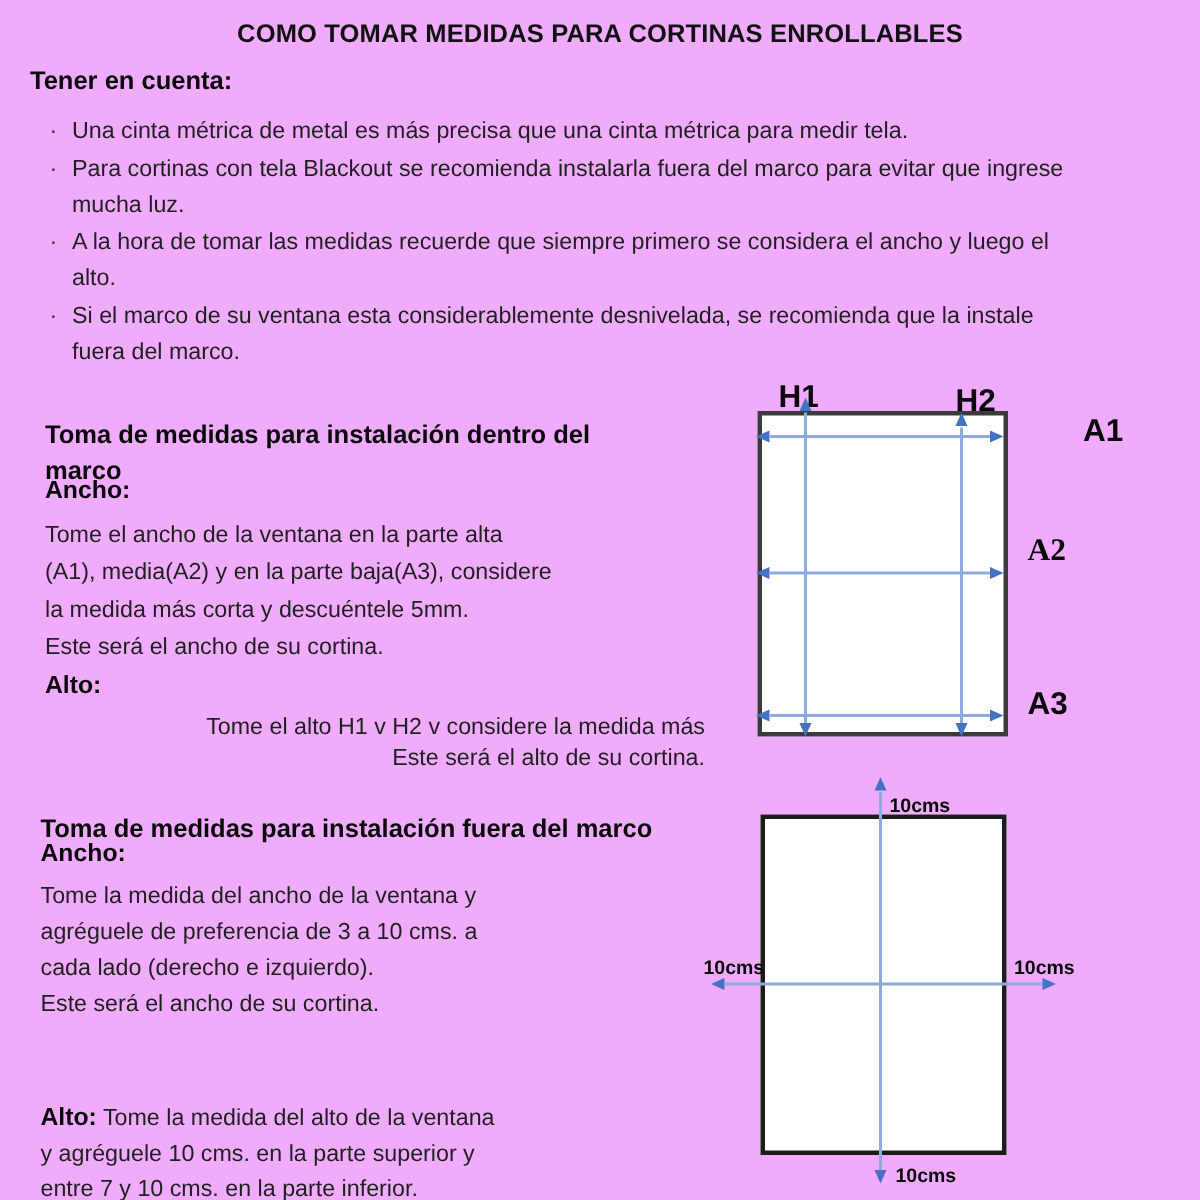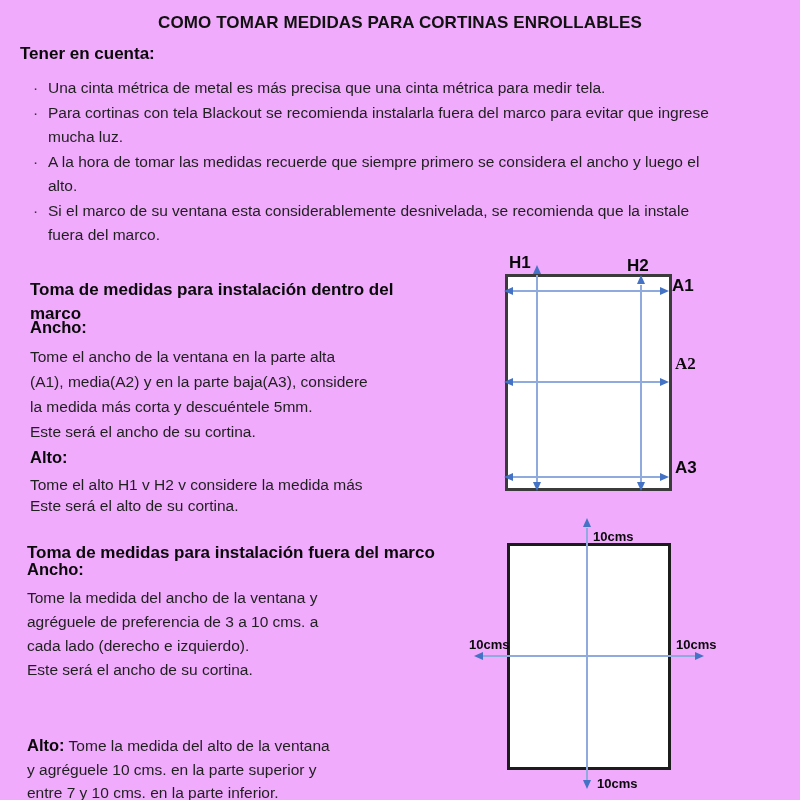--- a/index.html
+++ b/index.html
@@ -38,21 +38,21 @@
   .frame { box-sizing: border-box; background: #fff; }
   .frame.inside { border: 3px solid var(--frame-inside); }
   .frame.outside { border: 3px solid var(--frame-outside); }
   .vline { position: absolute; width: 2px; background: var(--arrow-line); }
   .hline { position: absolute; height: 2px; background: var(--arrow-line); }
   .tri { position: absolute; width: 0; height: 0; }
   .tri.up    { border-left: 4px solid transparent; border-right: 4px solid transparent; border-bottom: 9px solid var(--arrow-head); }
   .tri.down  { border-left: 4px solid transparent; border-right: 4px solid transparent; border-top: 9px solid var(--arrow-head); }
   .tri.left  { border-top: 4px solid transparent; border-bottom: 4px solid transparent; border-right: 9px solid var(--arrow-head); }
   .tri.right { border-top: 4px solid transparent; border-bottom: 4px solid transparent; border-left: 9px solid var(--arrow-head); }
-  .diag-label { font-weight: bold; color: #0a0a0a; font-size: 17px; }
+  .diag-label { font-weight: bold; color: #0a0a0a; font-size: 21px; margin-left: 10px; }
   .cm-label { font-weight: bold; color: #0a0a0a; font-size: 13px; }
 </style>
 </head>
 <body>
 
 <div id="page">
 
   <div class="abs title">COMO TOMAR MEDIDAS PARA CORTINAS ENROLLABLES</div>
 
   <div class="abs note-heading h-bold">Tener en cuenta:</div>
@@ -82,21 +82,21 @@
   <div class="abs section-heading h-bold pre" style="left:30px; top:262px; width:430px;">Toma de medidas para instalación dentro del
 marco</div>
 
   <div class="abs sub-label h-bold" style="left:30px; top:318px;">Ancho:</div>
   <div class="abs body-text pre" style="left:30px; top:344px; width:440px; line-height:25px;">Tome el ancho de la ventana en la parte alta
 (A1), media(A2) y en la parte baja(A3), considere
 la medida más corta y descuéntele 5mm.
 Este será el ancho de su cortina.</div>
 
   <div class="abs sub-label h-bold" style="left:30px; top:448px;">Alto:</div>
-  <div class="abs body-text pre" style="left:30px; top:474px; width:440px; line-height:21px;">Tome el alto H1 v H2 v considere la medida más
+  <div class="abs body-text pre" style="left:30px; top:474px; width:440px; line-height:21px;text-align:right;">Tome el alto H1 v H2 v considere la medida más
 Este será el alto de su cortina.</div>
 
   <div class="abs section-heading h-bold" style="left:27px; top:525px; width:440px;">Toma de medidas para instalación fuera del marco</div>
 
   <div class="abs sub-label h-bold" style="left:27px; top:560px;">Ancho:</div>
   <div class="abs body-text pre" style="left:27px; top:586px; width:430px; line-height:24px;">Tome la medida del ancho de la ventana y
 agréguele de preferencia de 3 a 10 cms. a
 cada lado (derecho e izquierdo).
 Este será el ancho de su cortina.</div>
 
@@ -104,21 +104,21 @@
     <span class="h-bold" style="font-size:16.5px;">Alto:</span><span class="pre"> Tome la medida del alto de la ventana
 y agréguele 10 cms.  en la parte superior y
 entre 7 y 10 cms. en la parte inferior.
 Este será el alto de su cortina.</span>
   </div>
 
   <div class="abs frame inside" style="left:505px; top:274px; width:167px; height:217px;"></div>
 
   <div class="abs diag-label" style="left:509px; top:253px;">H1</div>
   <div class="abs diag-label" style="left:627px; top:256px;">H2</div>
-  <div class="abs diag-label" style="left:672px; top:276px;">A1</div>
+  <div class="abs diag-label" style="left:712px; top:276px;">A1</div>
   <div class="abs diag-label" style="left:675px; top:354px;font-family:Liberation Serif, serif;">A2</div>
   <div class="abs diag-label" style="left:675px; top:458px;">A3</div>
 
   <div>
     <div class="tri up" style="left:533px; top:265px;"></div>
     <div class="vline" style="left:536px; top:275px; height:208px;"></div>
     <div class="tri down" style="left:533px; top:482px;"></div>
   </div>
 
   <div>

